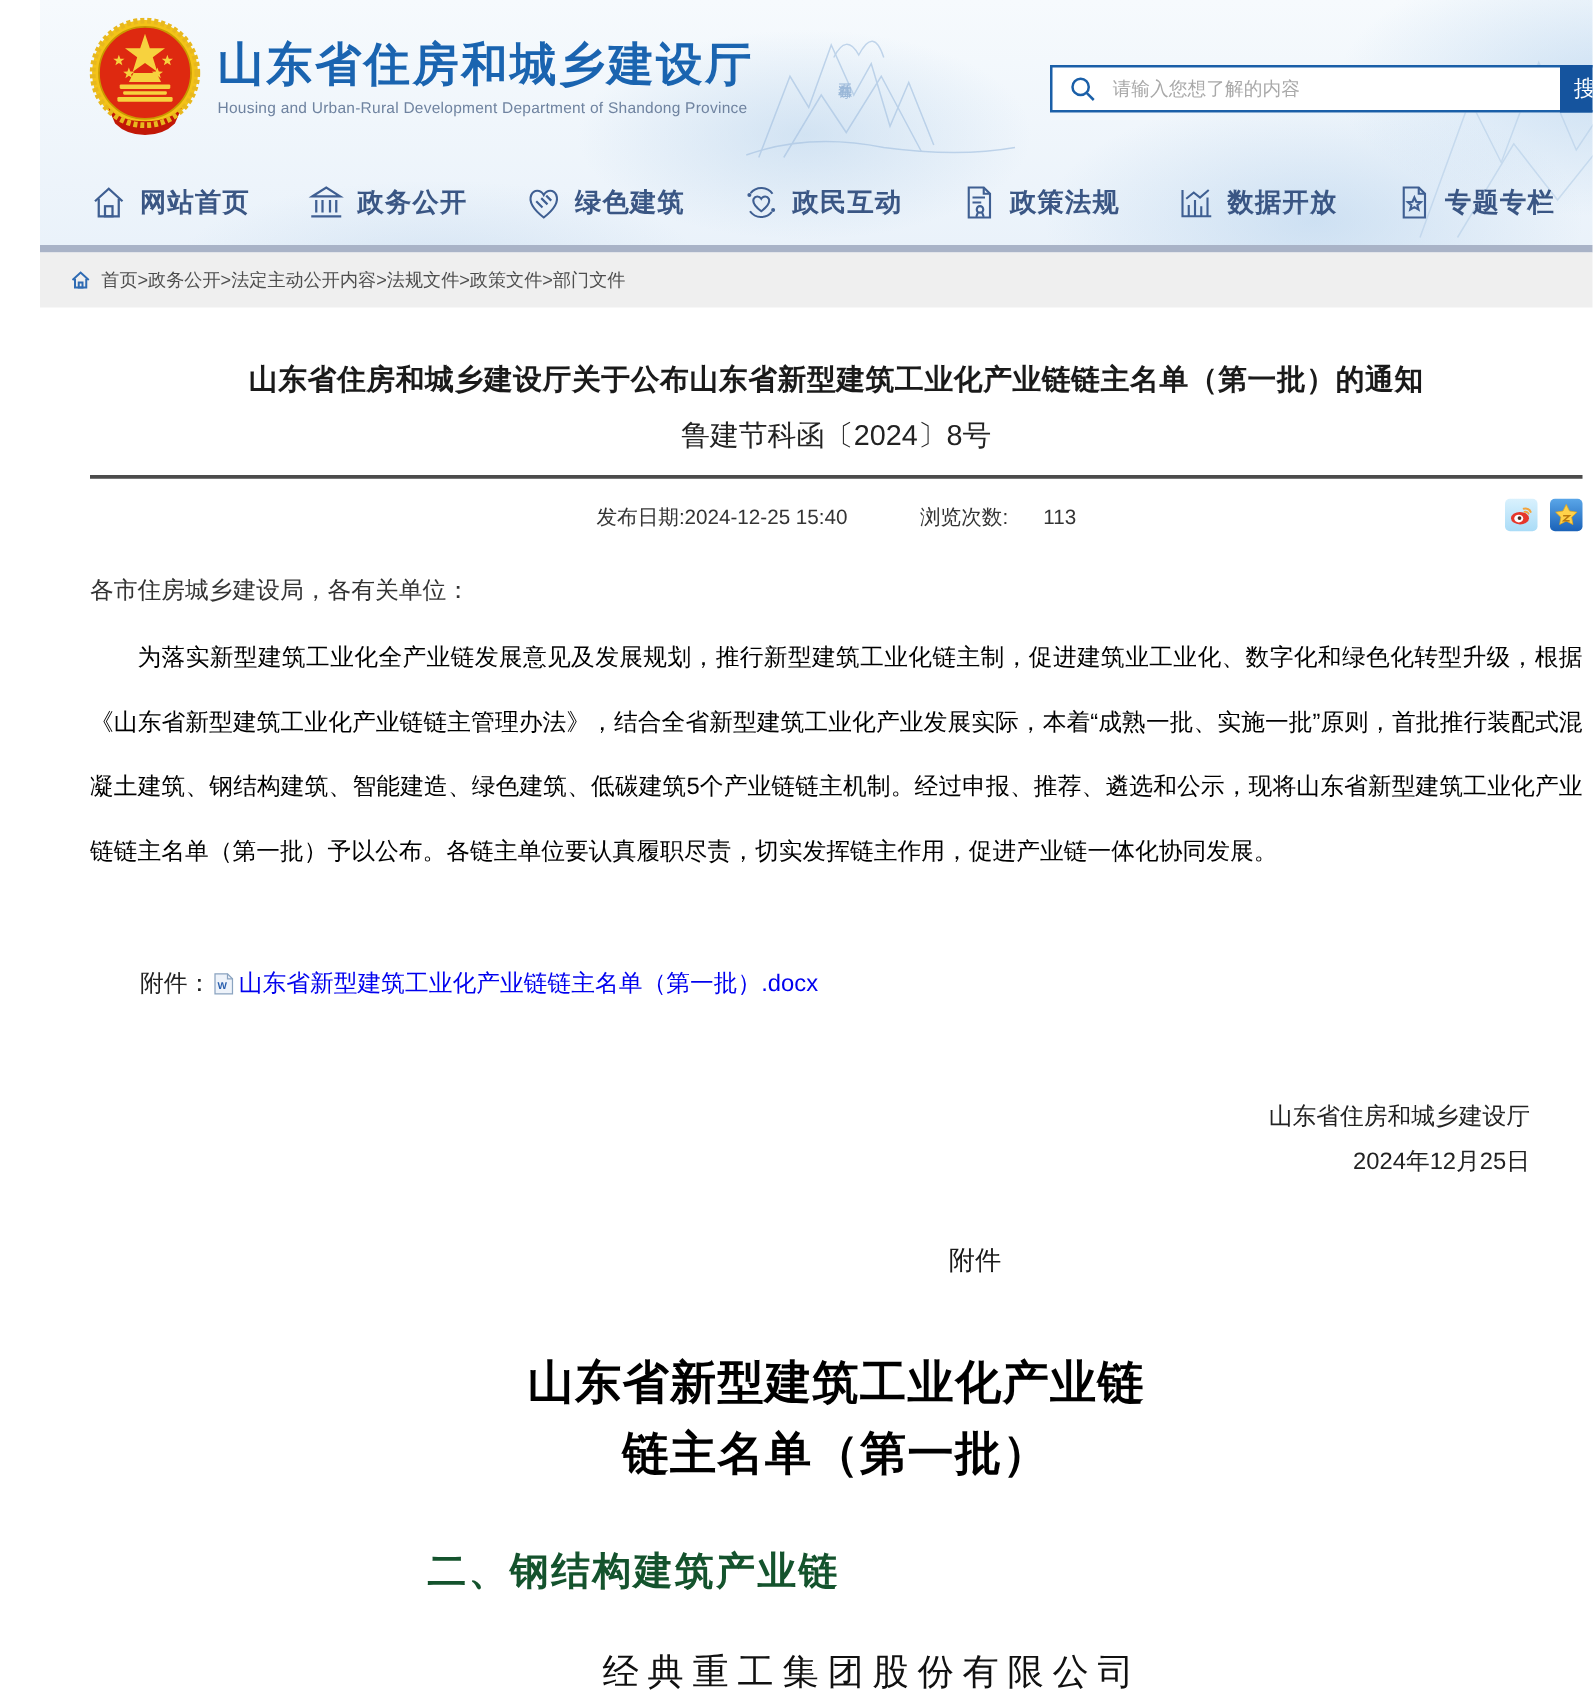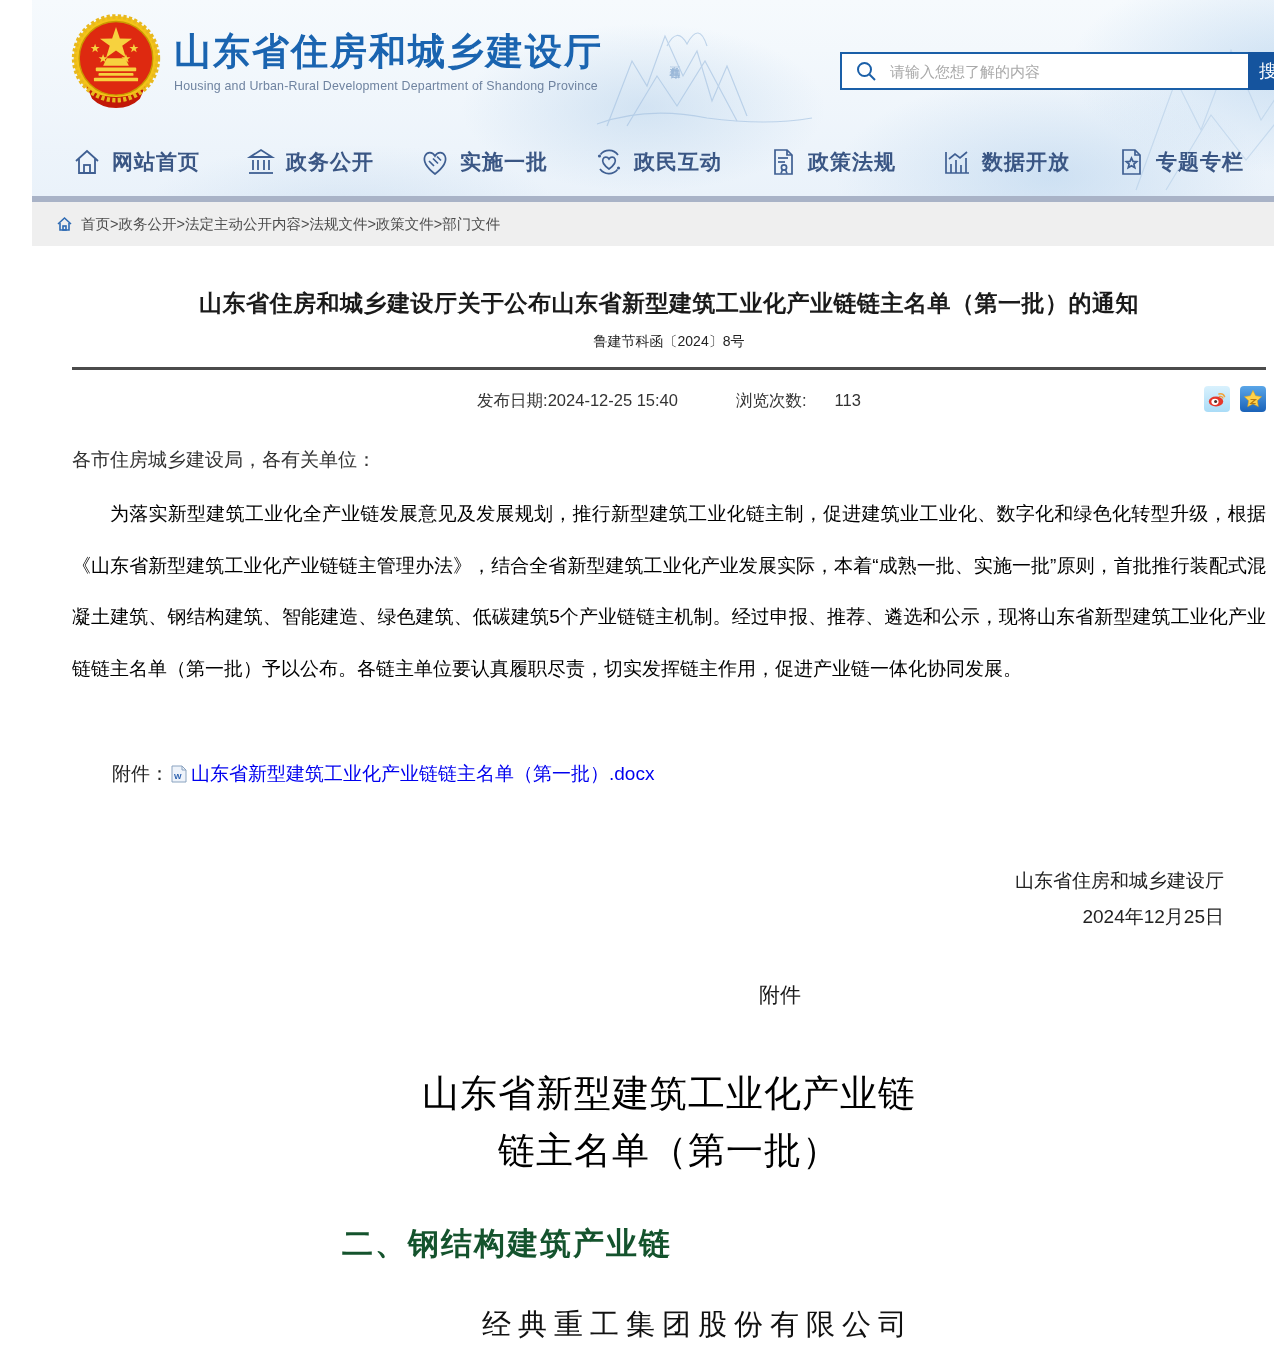--- a/index.html
+++ b/index.html
@@ -42,21 +42,21 @@
 
   .divider-strip { height:6px; background:#a9b3c7; }
 
   
   .breadcrumb-bar { height:44px; background:#efefef; display:flex; align-items:center; padding-left:24px; gap:8px; }
   .breadcrumb-text { font-size:14.5px; color:#4d4d4d; }
 
   
   .content { padding:0 40px; }
   .article-title { margin-top:42px; text-align:center; font-size:23px; font-weight:bold; color:#1a1a1a; letter-spacing:.5px; }
-  .doc-number { margin-top:14px; text-align:center; font-size:14px; color:#222; }
+  .doc-number { margin-top:14px; text-align:center; font-size:23px; color:#222; }
   .title-rule { margin-top:16px; height:3px; background:#4b4b4b; }
 
   .meta-row { position:relative; margin-top:16px; height:30px; }
   .meta-center { display:flex; justify-content:center; gap:58px; align-items:center; height:100%;text-align:center; }
   .meta-text { font-size:16.5px; color:#333; }
   .views-num { margin-left:28px; }
   .share-icons { position:absolute; right:0; top:0; display:flex; gap:10px; }
   .share-icons span { display:block; width:26px; height:26px; border-radius:4px; cursor:pointer; }
 
   .salutation { margin-top:24px; font-size:19px; color:#333; line-height:2.1; }
@@ -64,21 +64,21 @@
 
   .attachment-line { margin-top:66px; margin-left:40px; font-size:19px; color:#222; display:flex; align-items:center; }
   .attachment-link { color:#0000ee; text-decoration:none; cursor:pointer; }
   .doc-icon { margin:0 4px 0 2px; }
 
   .signature { margin-top:76px; text-align:right; padding-right:42px; }
   .signature-org { font-size:19px; color:#222; line-height:1.9; }
   .signature-date { font-size:19px; color:#222; line-height:1.9; }
 
   .appendix-label { margin-top:46px; margin-left:222px; font-size:21px; color:#1a1a1a;text-align:center; }
-  .appendix-title { margin-top:56px; text-align:center; font-family:"Liberation Serif", serif; font-weight:normal;
+  .appendix-title { margin-top:56px; text-align:center; font-family:"Liberation Serif", serif; font-weight:bold;
     font-size:37px; color:#000; line-height:1.55; letter-spacing:1px; }
   .appendix-section { margin-top:44px; margin-left:270px; font-size:31px; font-weight:bold; color:#14532d; letter-spacing:2px; }
   .appendix-company { margin-top:40px; margin-left:410px; font-family:"Liberation Serif", serif;
     font-size:29px; color:#111; letter-spacing:7px; }
 </style>
 </head>
 <body>
 
 <div class="page">
 
@@ -154,21 +154,21 @@
             <line x1="23" y1="13" x2="23" y2="23"></line>
             <line x1="3" y1="26" x2="27" y2="26"></line>
         </svg>
         <span class="nav-label">政务公开</span>
       </a>
       <a class="nav-item">
         <svg width="30" height="30" viewBox="0 0 30 30" fill="none" stroke="#3f5f92" stroke-width="1.7">
           <path d="M15 27 C6 20 3 14 5 9 C7 4.5 12.5 4.5 15 9 C17.5 4.5 23 4.5 25 9 C27 14 24 20 15 27 Z"></path>
           <path d="M9 14 l5 5 M13 11.5 l5 5 M17 9.5 l4 4"></path>
         </svg>
-        <span class="nav-label">实施一批</span>
+        <span class="nav-label">绿色建筑</span>
       </a>
       <a class="nav-item">
         <svg width="30" height="30" viewBox="0 0 30 30" fill="none" stroke="#3f5f92" stroke-width="1.7">
           <path d="M15 22 C9.5 18 7.8 14.8 9 12 C10.2 9.5 13.5 9.7 15 12 C16.5 9.7 19.8 9.5 21 12 C22.2 14.8 20.5 18 15 22 Z"></path>
           <path d="M24 8 A11 11 0 0 0 6.5 7.5"></path>
             <path d="M6 22 A11 11 0 0 0 23.5 22.5"></path>
           <circle cx="5.5" cy="9" r="1.6" fill="#3f5f92" stroke="none"></circle>
             <circle cx="24.5" cy="21" r="1.6" fill="#3f5f92" stroke="none"></circle>
         </svg>
         <span class="nav-label">政民互动</span>

